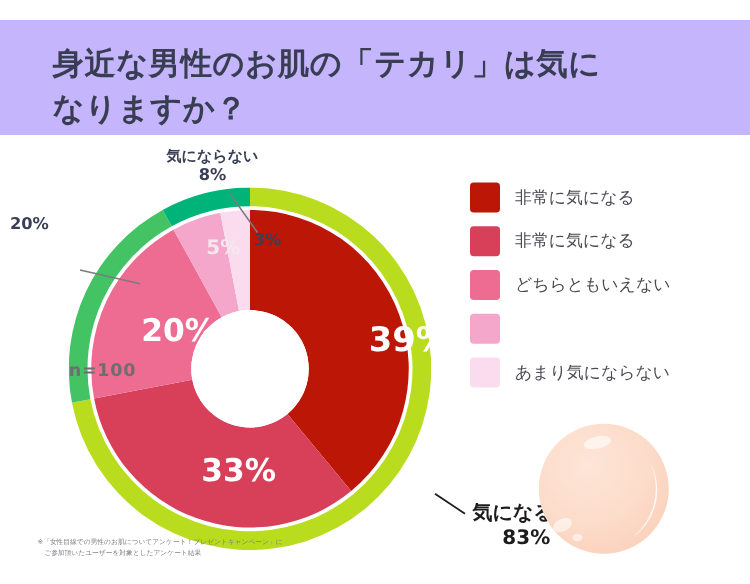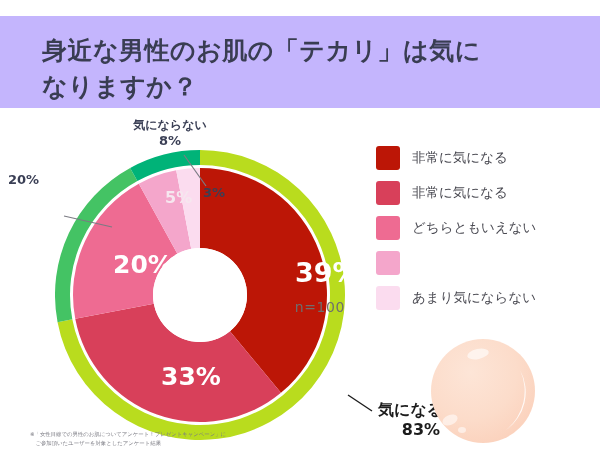--- a/index.html
+++ b/index.html
@@ -46,23 +46,24 @@
   
   .donut-wrap {
     position: absolute;
     left: 55px; top: 42px;
     width: 290px; height: 290px;
   }
   .donut-svg { display: block; width: 290px; height: 290px; }
 
   .donut-center-label {
     position: absolute;
-    left: 0; top: 12px; width: 290px; height: 290px;
-    display: flex; align-items: center; justify-content: flex-end;
+    left: 0; top: 2px; width: 290px; height: 290px;
+    display: flex; align-items: center; justify-content: flex-start;
     pointer-events: none;
+    font-weight: bold;
   }
   .donut-center-label span {
     font-size: 14px;
     color: #6e6e6e;
     letter-spacing: 0.6px;
   }
 
   
   .slice-val {
     position: absolute;

